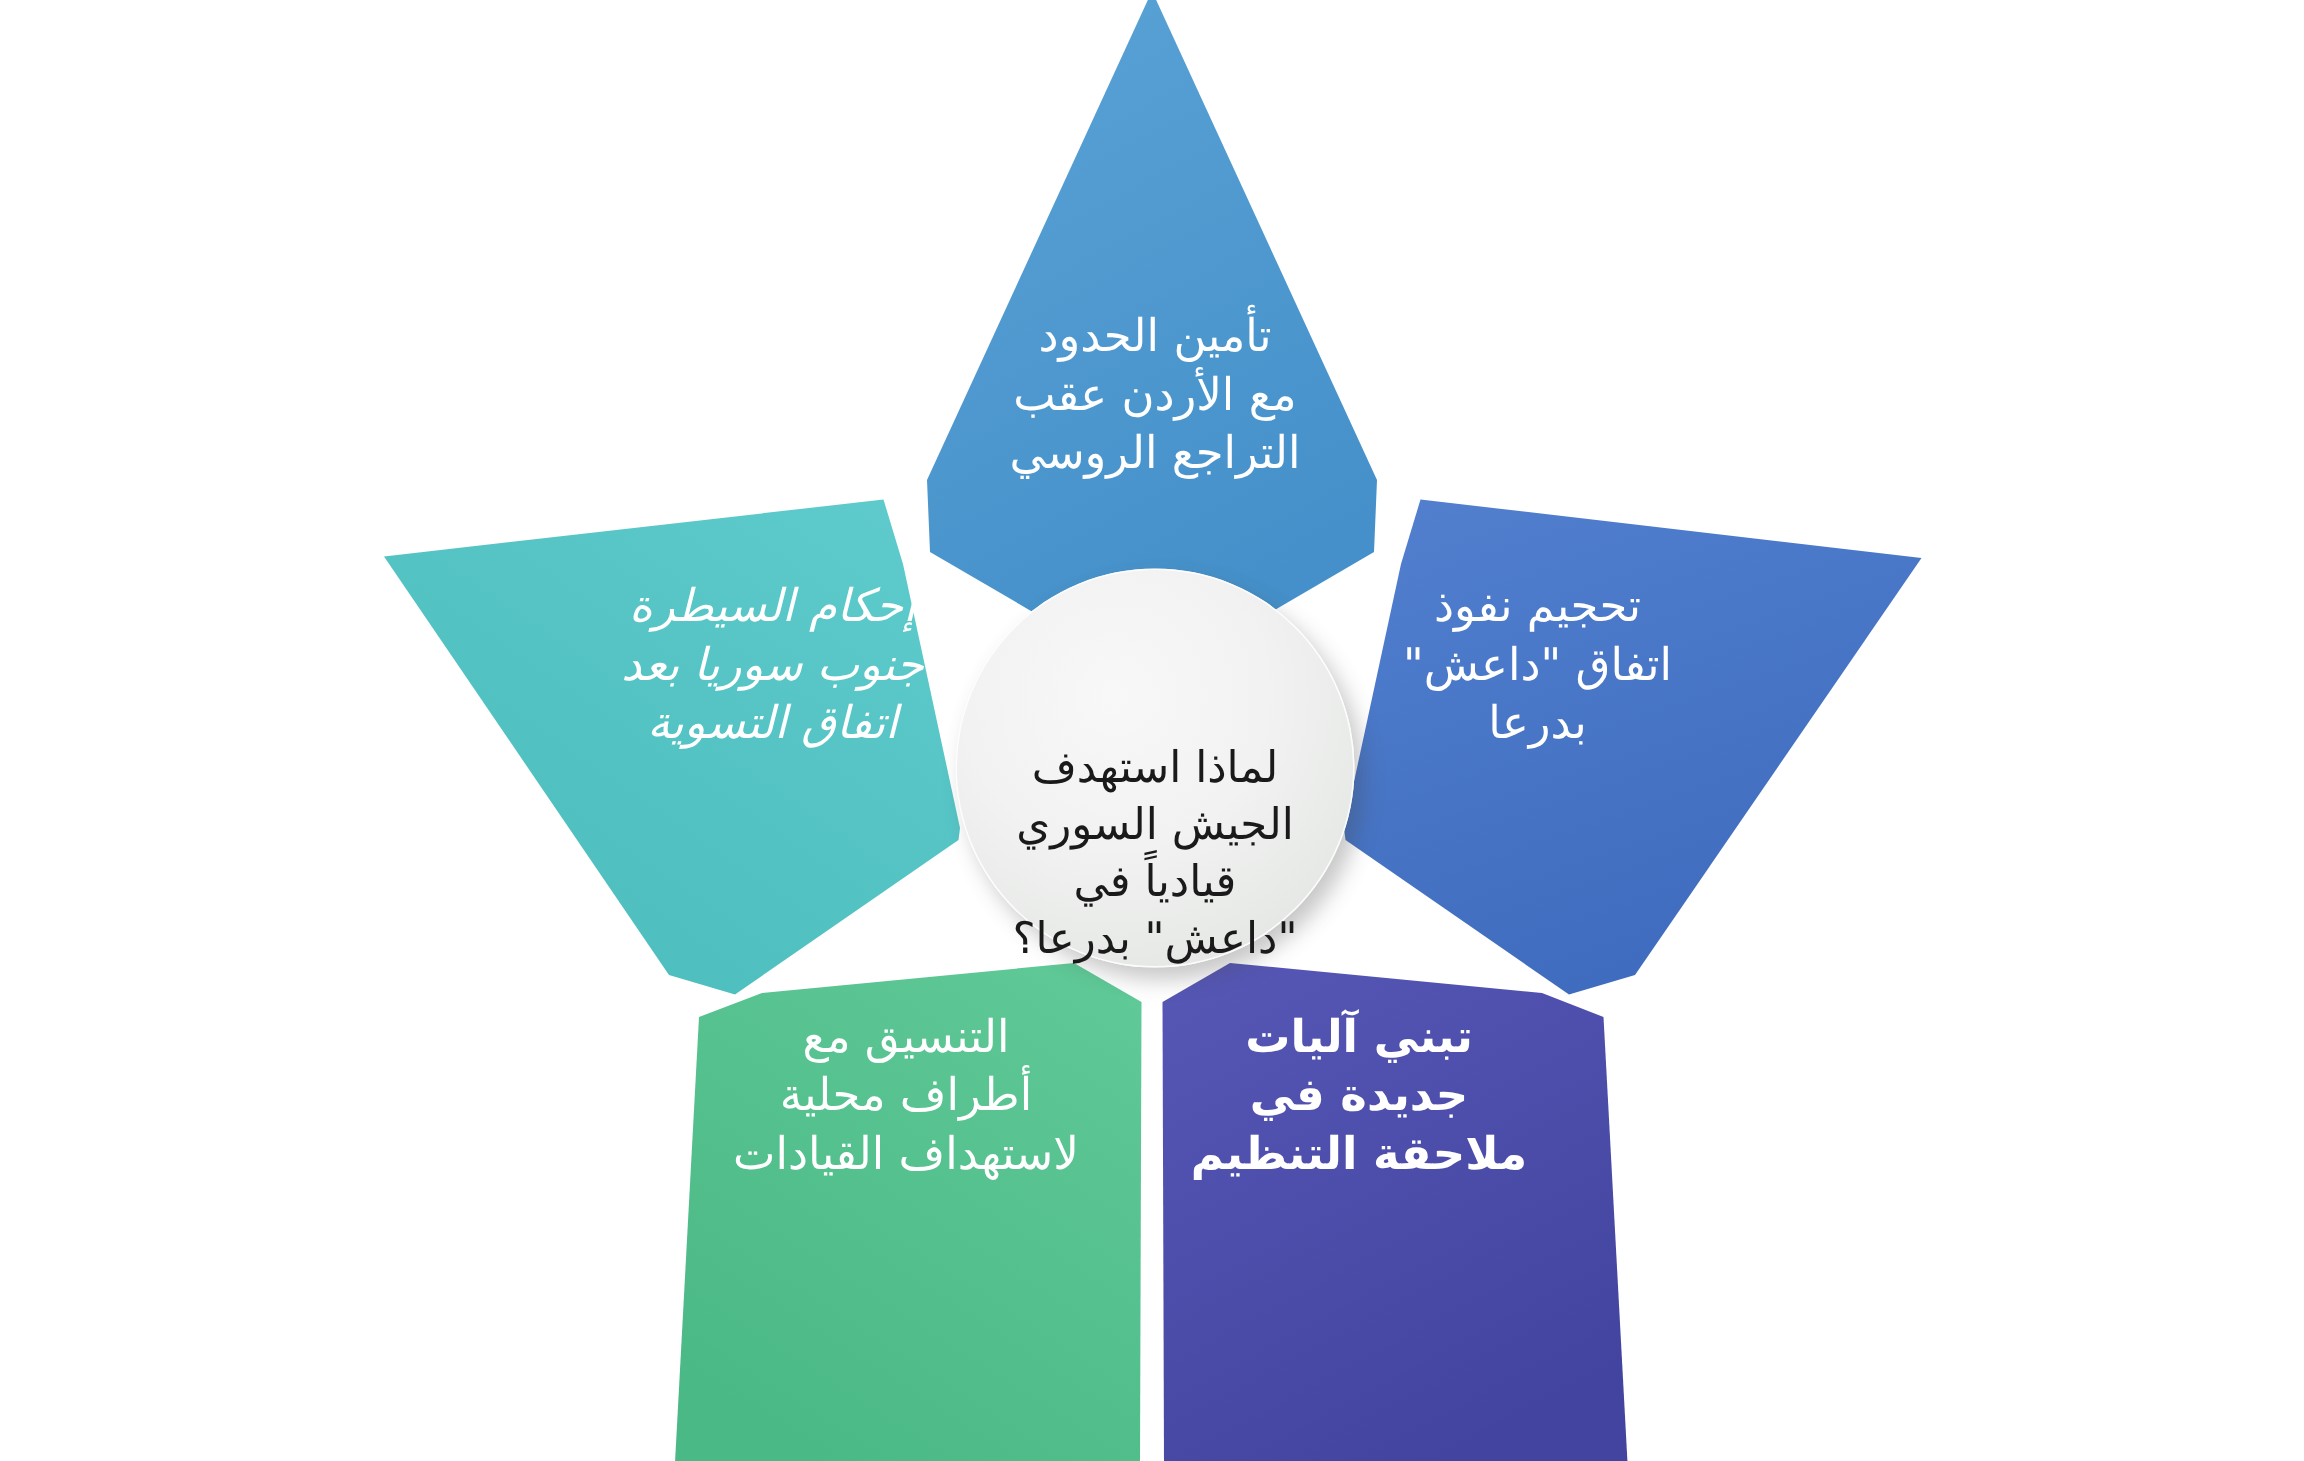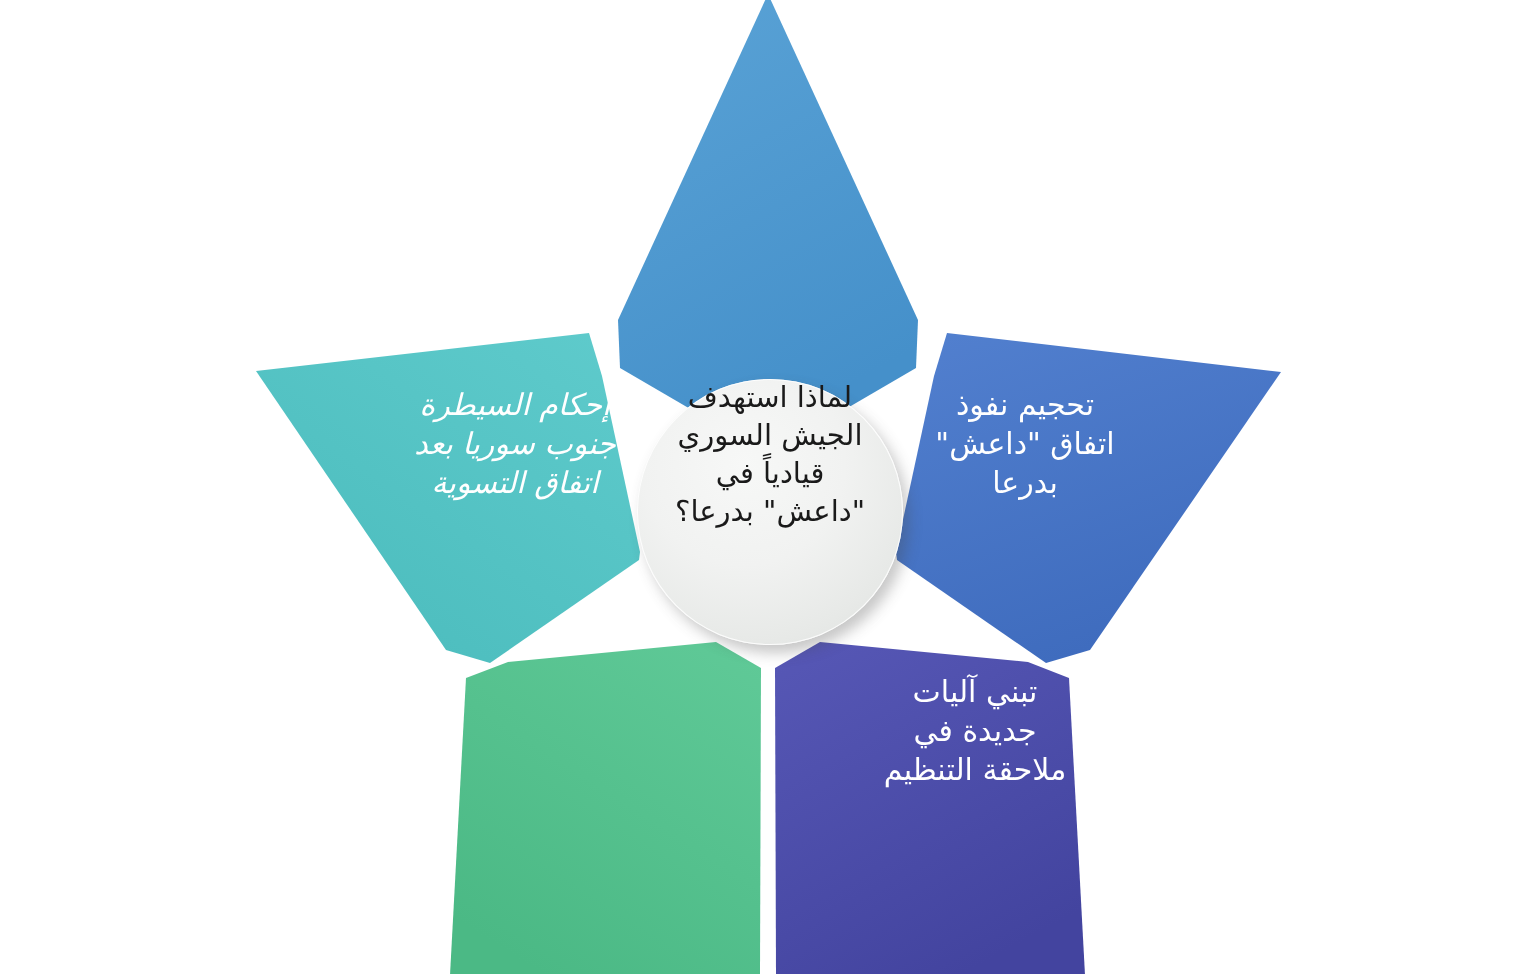--- a/index.html
+++ b/index.html
@@ -44,23 +44,24 @@
     left: 620px;
     top: 205px;
     width: 300px;
   }
   #label-right {
     left: 900px;
     top: 385px;
     width: 250px;
   }
   #label-bottom-right {
-    left: 850px;
+    left: 781px;
     top: 672px;
     width: 250px;
+    font-weight: bold;
   }
   #label-bottom-left {
     left: 470px;
     top: 672px;
     width: 268px;
   }
   #label-left {
     left: 390px;
     top: 385px;
     width: 250px;
@@ -70,21 +71,21 @@
     position: absolute;
     left: 637px;
     top: 379px;
     width: 266px;
     height: 266px;
     border-radius: 50%;
     background: radial-gradient(circle at 40% 32%, #f7f8f7 0%, #f1f2f1 42%, #e7e9e7 74%, #dcdfdd 100%);
     box-shadow: 6px 8px 14px rgba(70,70,70,0.30),
                 0 0 0 1px rgba(255,255,255,0.85) inset;
     display: flex;
-    align-items: flex-start;
+    align-items: flex-end;
     justify-content: center;
     box-sizing: border-box;
   }
   #center-label {
     color: #1a1a1a;
     font-size: 29px;
     line-height: 1.31;
     text-align: center;
     white-space: pre-line;
     direction: rtl;
@@ -125,29 +126,35 @@
 
     <path d="M 1281 372 L 1090 650 L 1046 663 L 897 560 L 896 552 L 934 376 L 947 333 Z" fill="url(#grad-right)"></path>
 
     <path d="M 1069 678 L 1085 975 L 776 975 L 775 668 L 820 642 L 1028 662 Z" fill="url(#grad-br)"></path>
 
     <path d="M 466 678 L 450 975 L 760 975 L 761 668 L 716 642 L 508 662 Z" fill="url(#grad-bl)"></path>
 
     <path d="M 256 371 L 446 650 L 490 663 L 639 560 L 640 552 L 602 376 L 589 333 Z" fill="url(#grad-left)"></path>
   </svg>
 
+  <div class="seg-label" id="label-top">تأمين الحدود
+مع الأردن عقب
+التراجع الروسي</div>
 
   <div class="seg-label" id="label-right">تحجيم نفوذ
 اتفاق "داعش"
 بدرعا</div>
 
   <div class="seg-label" id="label-bottom-right">تبني آليات
 جديدة في
 ملاحقة التنظيم</div>
 
+  <div class="seg-label" id="label-bottom-left">التنسيق مع
+أطراف محلية
+لاستهداف القيادات</div>
 
   <div class="seg-label" id="label-left">إحكام السيطرة
 جنوب سوريا بعد
 اتفاق التسوية</div>
 
   <div id="center-node">
     <div id="center-label">لماذا استهدف
 الجيش السوري
 قيادياً في
 "داعش" بدرعا؟</div>

